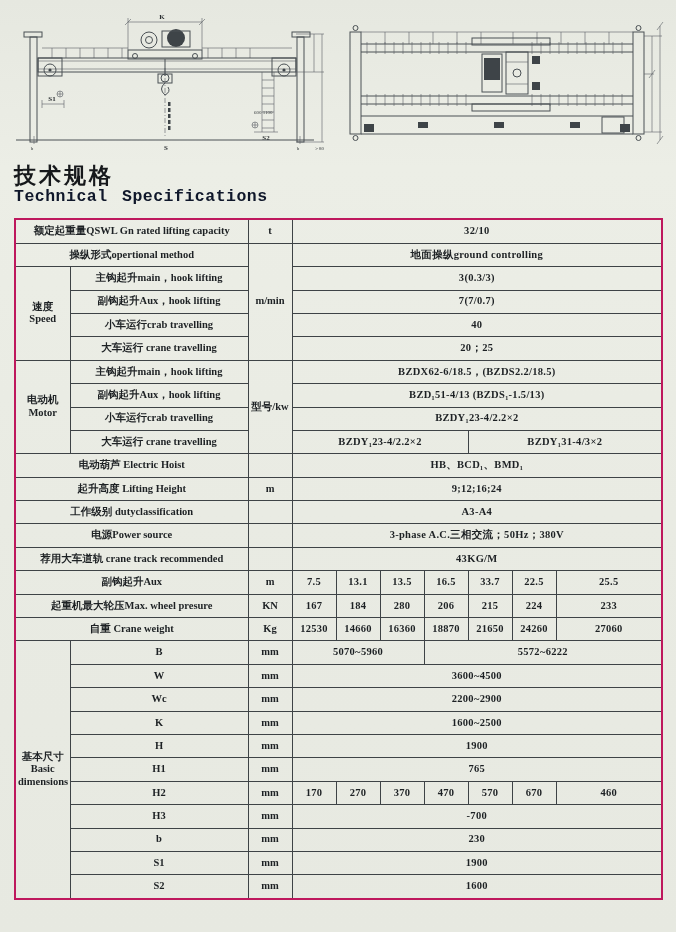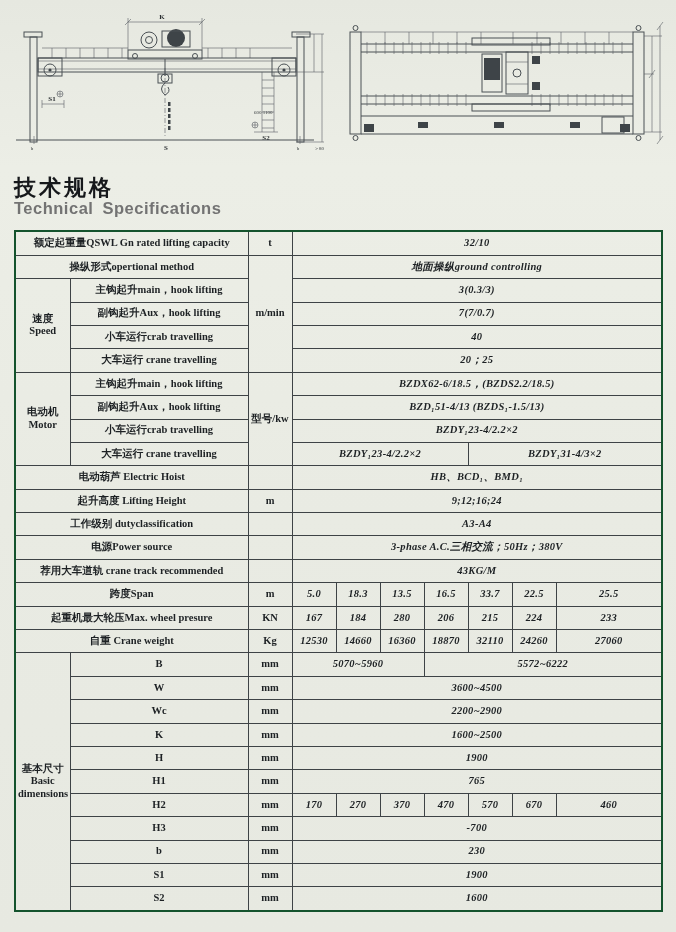--- a/index.html
+++ b/index.html
@@ -12,40 +12,40 @@
   .drawings{display:flex;align-items:flex-start;gap:8px;padding:4px 2px 0 8px;}
   .drawing{flex:0 0 auto;}
   svg{display:block;}
   .dline{stroke:#4a5054;stroke-width:1;fill:none;}
   .dthin{stroke:#5a6064;stroke-width:0.6;fill:none;}
   .dfill{fill:#3e4448;stroke:none;}
   .dlabel{font-family:"Liberation Serif",serif;font-size:7px;fill:#2a2e31;font-weight:bold;}
   .dtiny{font-family:"Liberation Serif",serif;font-size:5px;fill:#33383b;}
   .dash{stroke:#5a6064;stroke-width:0.6;stroke-dasharray:5 2 1 2;fill:none;}
 
-  .title-block{margin:20px 0 0 14px;line-height:1.05;}
+  .title-block{margin:8px 0 0 14px;line-height:1.05;}
   .title-zh{font-family:"Liberation Sans","DejaVu Sans",sans-serif;font-weight:bold;font-size:22px;letter-spacing:3px;color:#16181b;}
-  .title-en{font-family:Liberation Sans, sans-serif;font-weight:bold;font-size:16.5px;letter-spacing:0.5px;word-spacing:4px;color:#737373;margin-top:1px;}
+  .title-en{font-family:Liberation Mono, monospace;font-weight:bold;font-size:16.5px;letter-spacing:0.5px;word-spacing:4px;color:#0f172a;margin-top:1px;}
 
   table.spec{
     border-collapse:collapse;table-layout:fixed;
     margin:13px 0 16px 14px;width:647px;
-    border:2px solid #14532d;
+    border:2px solid #be185d;
   }
   table.spec td{
     border:1px solid #3e4346;
     text-align:center;vertical-align:middle;
     font-weight:bold;font-size:10.5px;line-height:1.2;
     height:22.4px;padding:0 2px;overflow:hidden;
     color:#1d2124;
   }
   td.group{white-space:pre-line;font-size:10.5px;}
   td.name{font-size:10.5px;}
   td.unit{font-size:10.5px;}
-  td.val{font-size:10.5px;letter-spacing:0.3px;font-style:italic;}
+  td.val{font-size:10.5px;letter-spacing:0.3px;}
 </style>
 </head>
 <body>
 
 <div class="drawings">
 
   <div class="drawing">
     <svg width="320" height="152" viewBox="0 0 320 152">
 
       <rect class="dline" x="16" y="28" width="18" height="5"></rect>
@@ -349,24 +349,24 @@
         <td colspan="2" class="name">电源Power source</td>
         <td class="unit"></td>
         <td colspan="7" class="val">3-phase A.C.三相交流；50Hz；380V</td>
       </tr>
       <tr>
         <td colspan="2" class="name">荐用大车道轨 crane track recommended</td>
         <td class="unit"></td>
         <td colspan="7" class="val">43KG/M</td>
       </tr>
       <tr>
-        <td colspan="2" class="name">跨度Span</td>
+        <td colspan="2" class="name">副钩起升Aux</td>
         <td class="unit">m</td>
-        <td class="val">5.0</td>
-        <td class="val">18.3</td>
+        <td class="val">7.5</td>
+        <td class="val">13.1</td>
         <td class="val">13.5</td>
         <td class="val">16.5</td>
         <td class="val">33.7</td>
         <td class="val">22.5</td>
         <td class="val">25.5</td>
       </tr>
       <tr>
         <td colspan="2" class="name">起重机最大轮压Max. wheel presure</td>
         <td class="unit">KN</td>
         <td class="val">167</td>
@@ -377,21 +377,21 @@
         <td class="val">224</td>
         <td class="val">233</td>
       </tr>
       <tr>
         <td colspan="2" class="name">自重 Crane weight</td>
         <td class="unit">Kg</td>
         <td class="val">12530</td>
         <td class="val">14660</td>
         <td class="val">16360</td>
         <td class="val">18870</td>
-        <td class="val">32110</td>
+        <td class="val">21650</td>
         <td class="val">24260</td>
         <td class="val">27060</td>
       </tr>
       <tr>
         <td rowspan="11" class="group">基本尺寸
 Basic
 dimensions</td>
         <td class="name">B</td>
         <td class="unit">mm</td>
         <td colspan="3" class="val">5070~5960</td>

